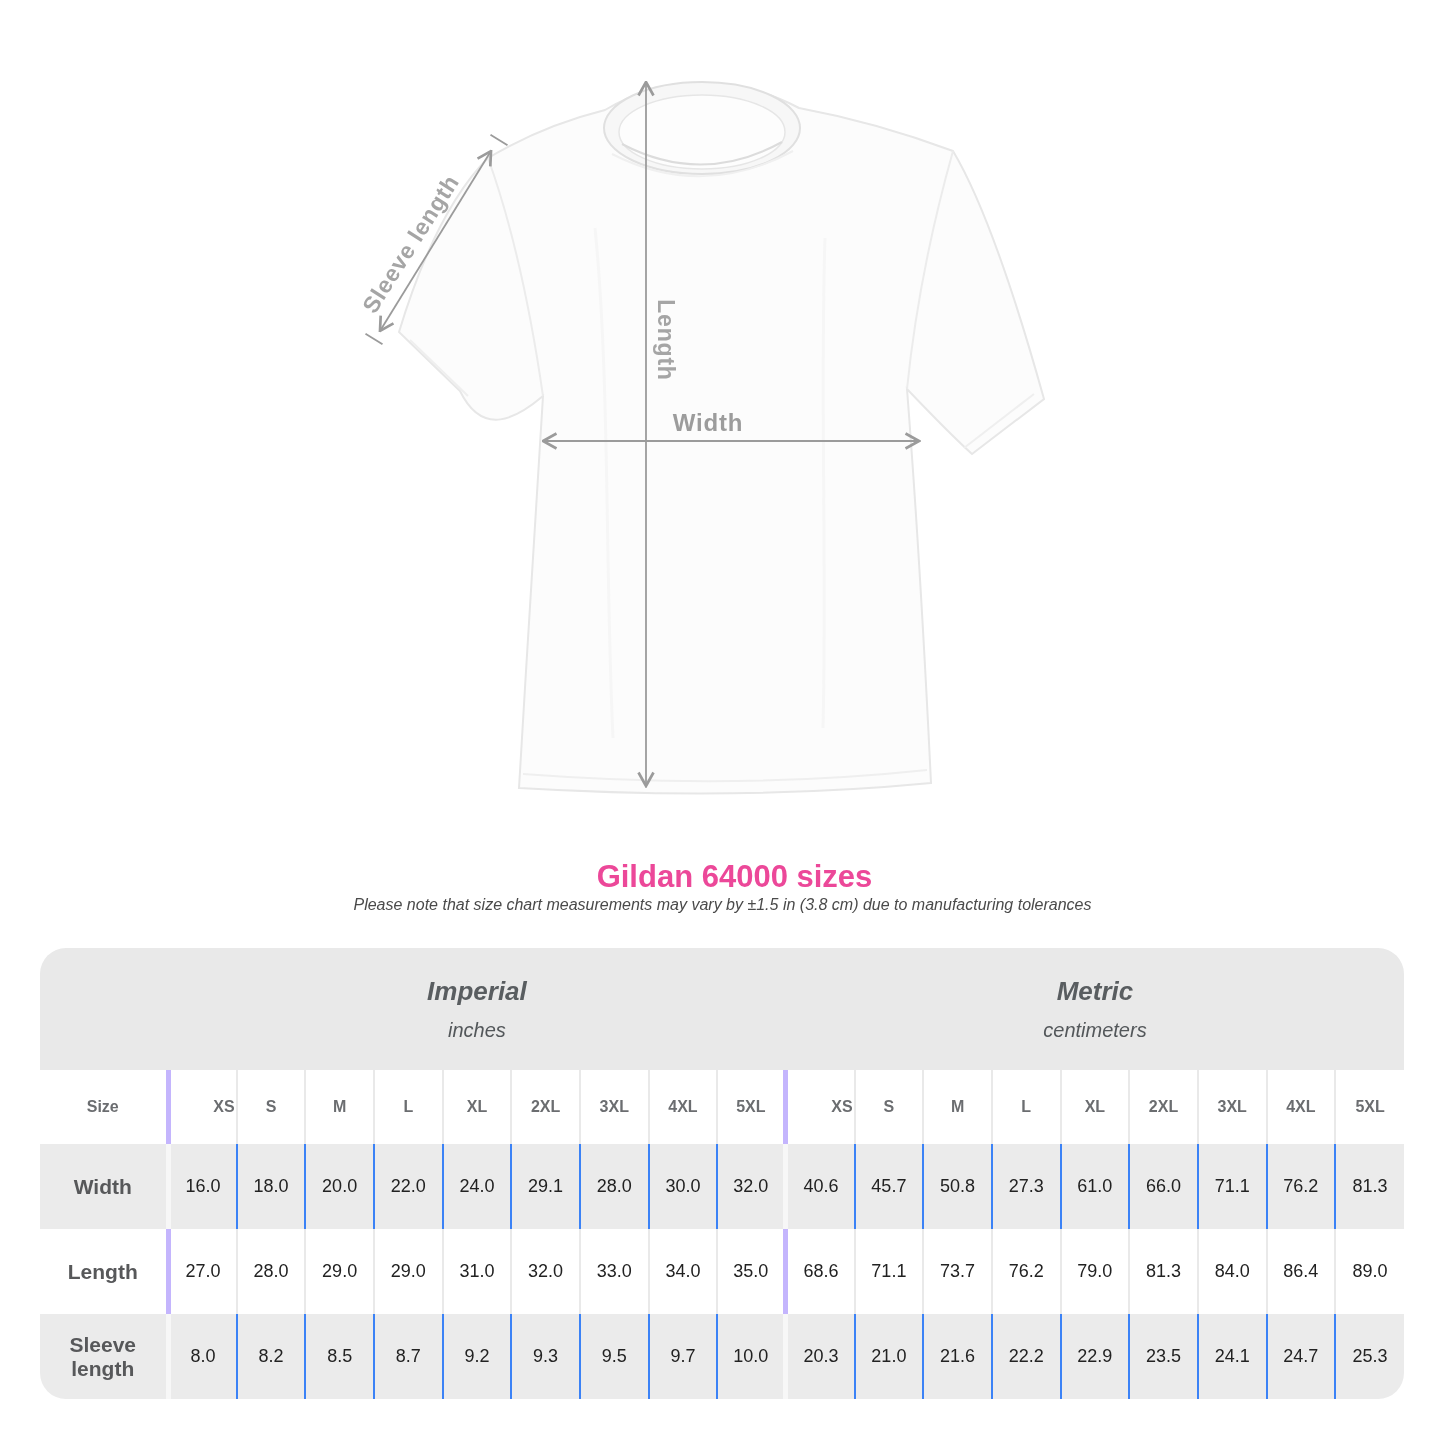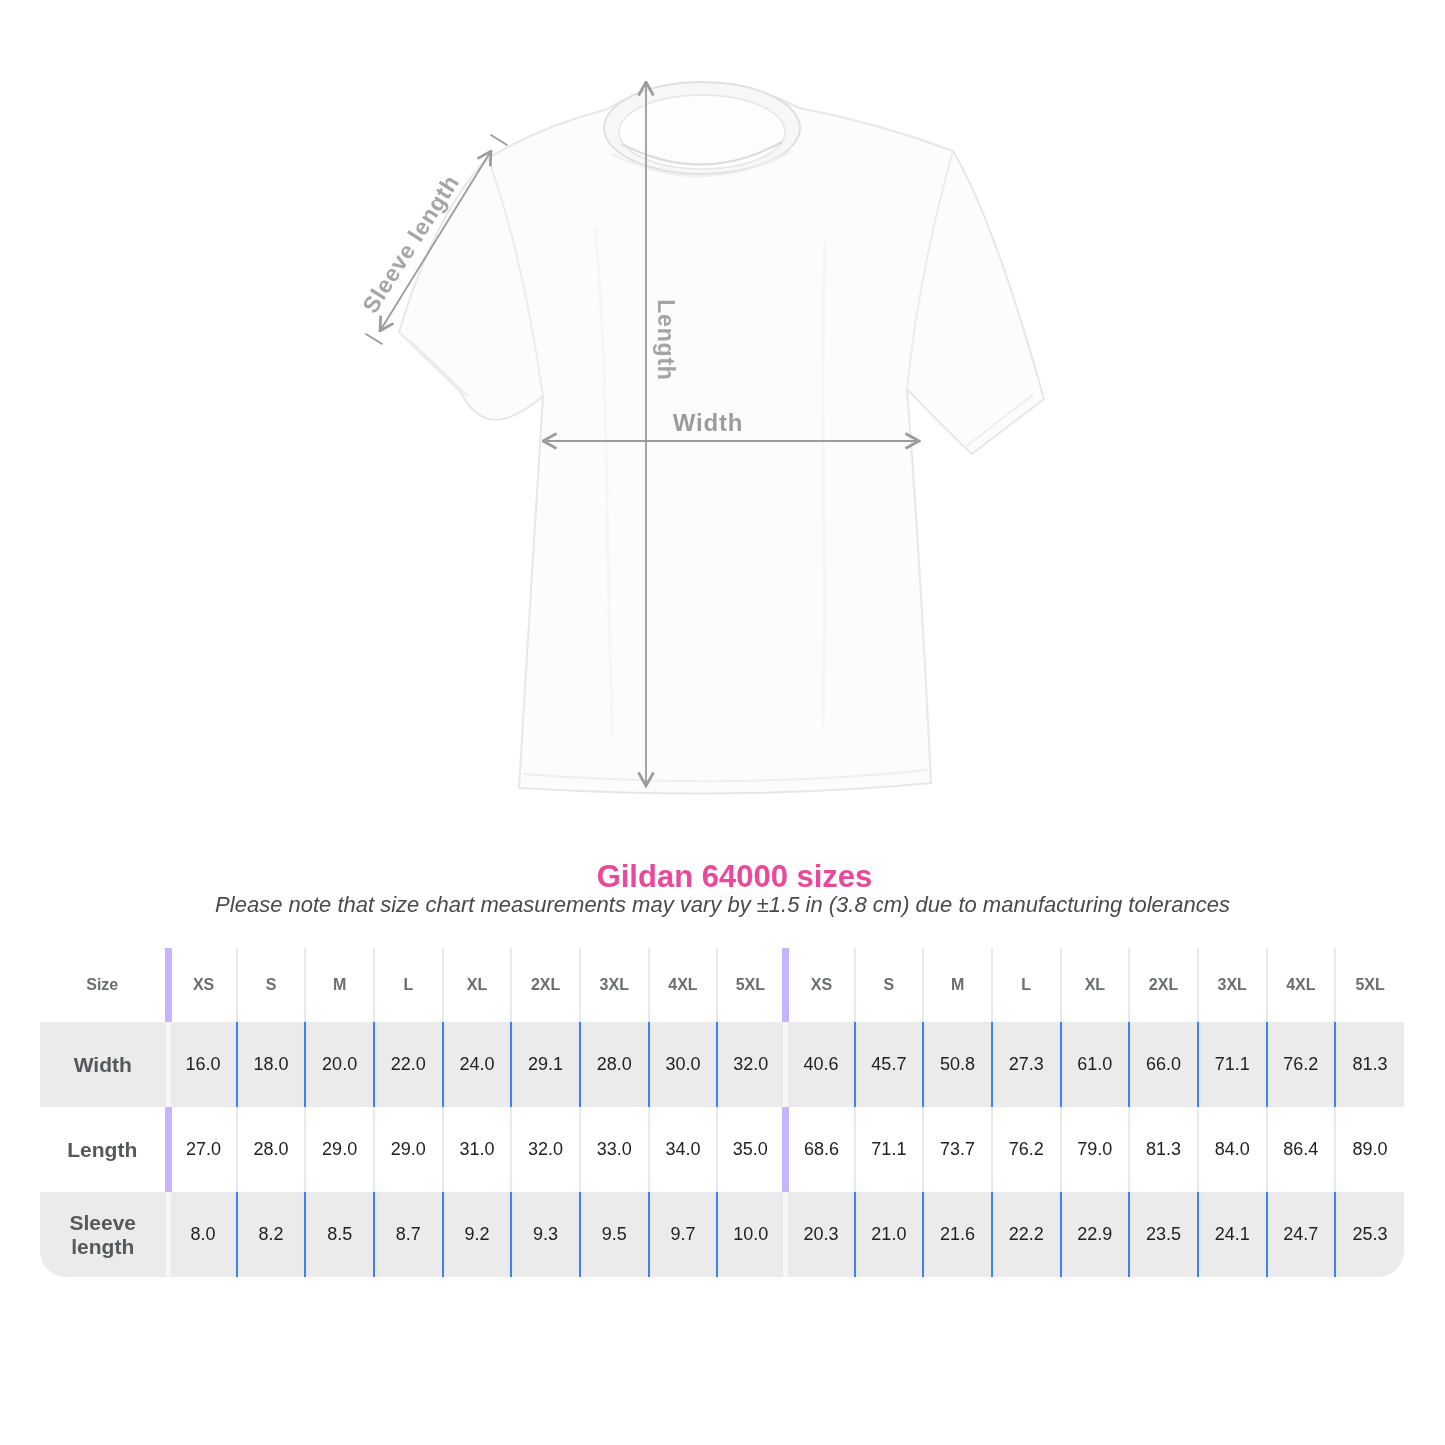--- a/index.html
+++ b/index.html
@@ -19,55 +19,55 @@
   .lbl-length { left:300px; top:292px; transform:translate(-50%,-50%) rotate(90deg); }
   .lbl-width  { left:343px; top:375px; transform:translate(-50%,-50%); font-size:24px; color:#9c9c9c; }
 
   
   .page-title {
     position:absolute; top:846px; left:0; width:100%; margin:12px;
     text-align:center; font-size:31px; line-height:38px; font-weight:bold; color:#ec4899;
   }
   .page-subtitle {
     position:absolute; top:892px; left:0; width:100%; margin:0;
-    text-align:center; font-style:italic; font-size:22px; line-height:26px; color:#4a4a4a;
+    text-align:center; font-style:italic; font-size:16px; line-height:26px; color:#4a4a4a;
   }
 
   
   .table-wrap {
     position:absolute; left:40px; top:948px; width:1364px;
     border-radius:26px; overflow:hidden;
   }
   table { width:100%; border-collapse:collapse; table-layout:fixed; }
   col.c-label { width:128px; }
 
   tr.units-row { height:122px; }
   tr.units-row td { background:#e9e9e9; text-align:center; vertical-align:middle; }
   .unit-name { font-size:26px; font-weight:bold; font-style:italic; color:#595d60; }
   .unit-sub  { font-size:20px; font-style:italic; color:#53575a; margin-top:12px; }
 
   tr.sizes-row { height:74px; background:#ffffff; }
   tr.sizes-row th {
     font-size:16px; font-weight:bold; color:#6b6d70; text-align:center; vertical-align:middle;
   }
   tr.sizes-row th.b-thin  { border-left:2px solid #e9e9e9; }
-  tr.sizes-row th.b-thick { border-left:7px solid #c4b5fd; }
+  tr.sizes-row th.b-thick { border-left:5px solid #c4b5fd;text-align:right; }
 
   tbody tr { height:85px; }
   tbody th.rowlabel {
     font-size:21px; font-weight:bold; color:#57585a; text-align:center; vertical-align:middle;
   }
   tbody td { font-size:18px; color:#222222; text-align:center; vertical-align:middle; }
 
   tr.row-gray  td, tr.row-gray  th { background:#ebebeb; }
   tr.row-white td, tr.row-white th { background:#ffffff; }
   tr.row-gray  td.b-thin  { border-left:2px solid #3b82f6; }
   tr.row-gray  td.b-thick { border-left:5px solid #f7f7f7; }
   tr.row-white td.b-thin  { border-left:2px solid #e9e9e9; }
-  tr.row-white td.b-thick { border-left:7px solid #c4b5fd; }
+  tr.row-white td.b-thick { border-left:5px solid #c4b5fd; }
 </style>
 </head>
 <body>
 
 <div class="diagram">
   <svg width="700" height="790" viewBox="0 0 700 790">
     <defs>
       <marker id="chev" viewBox="0 0 12 12" refX="11" refY="6" markerWidth="10" markerHeight="10" orient="auto-start-reverse">
         <path d="M2 1 L11 6 L2 11" fill="none" stroke="#9b9b9b" stroke-width="1.8"></path>
       </marker>
@@ -116,20 +116,31 @@
 <h1 class="page-title">Gildan 64000 sizes</h1>
 <p class="page-subtitle">Please note that size chart measurements may vary by ±1.5 in (3.8 cm) due to manufacturing tolerances</p>
 
 <div class="table-wrap">
   <table>
     <colgroup>
       <col class="c-label">
         <col span="18">
     </colgroup>
     <thead>
+      <tr class="units-row">
+        <td></td>
+        <td colspan="9">
+          <div class="unit-name">Imperial</div>
+          <div class="unit-sub">inches</div>
+        </td>
+        <td colspan="9">
+          <div class="unit-name">Metric</div>
+          <div class="unit-sub">centimeters</div>
+        </td>
+      </tr>
       <tr class="sizes-row">
         <th>Size</th>
         <th class="b-thick">XS</th>
         <th class="b-thin">S</th>
         <th class="b-thin">M</th>
         <th class="b-thin">L</th>
         <th class="b-thin">XL</th>
         <th class="b-thin">2XL</th>
         <th class="b-thin">3XL</th>
         <th class="b-thin">4XL</th>

